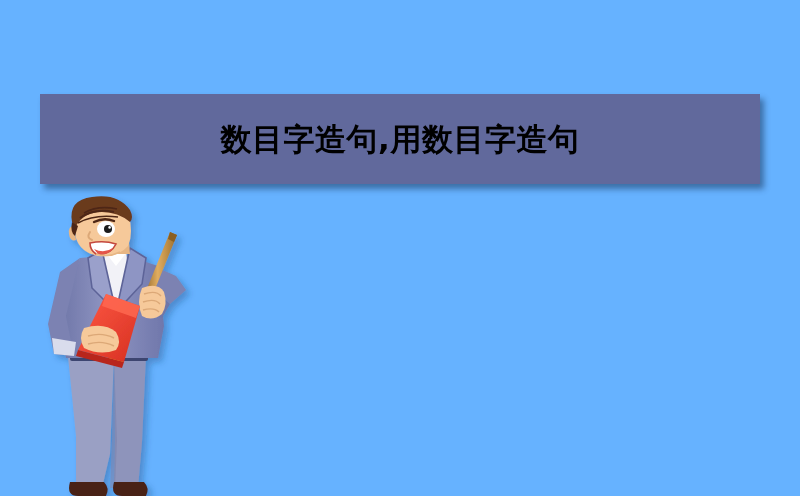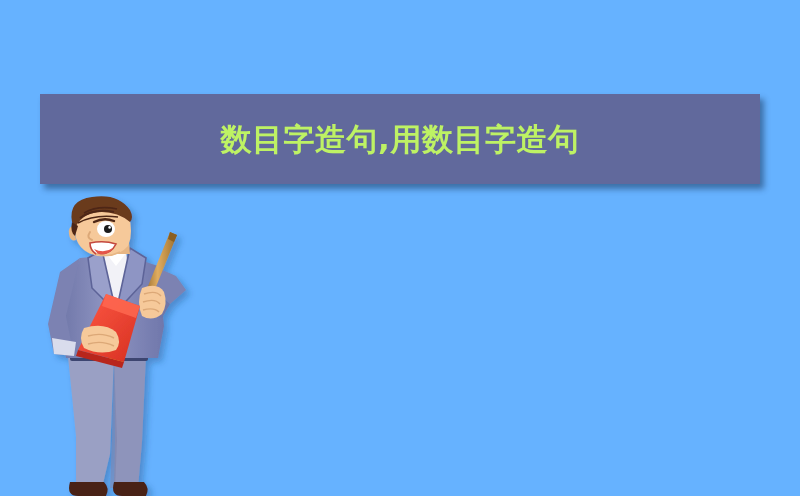--- a/index.html
+++ b/index.html
@@ -28,21 +28,21 @@
     width: 720px;
     height: 90px;
     background: #61699c;
     box-shadow: 4px 5px 6px rgba(12, 30, 60, 0.45);
     display: flex;
     align-items: center;
     justify-content: center;
     box-sizing: border-box;
   }
   #title-text {
-    color: #bef264;
+    color: #000000;
     font-size: 31px;
     font-weight: bold;
     letter-spacing: 0.5px;
     line-height: 1;
     white-space: nowrap;
     text-align: center;
     font-family: "DejaVu Sans", "Liberation Sans", sans-serif;
   }
 
   

